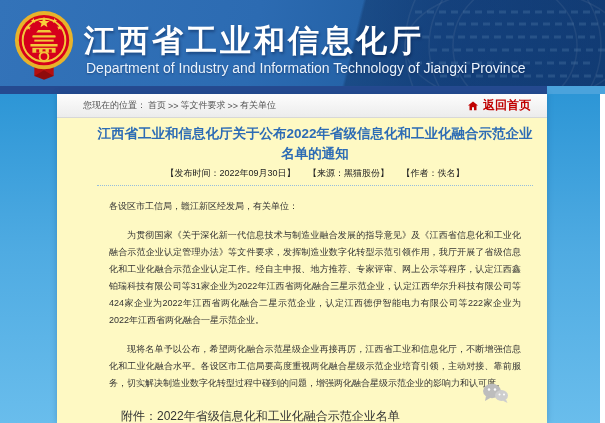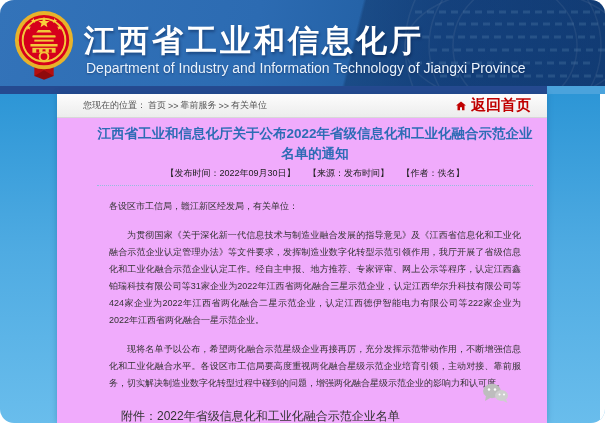--- a/index.html
+++ b/index.html
@@ -1,17 +1,17 @@
 <!DOCTYPE html>
 <html><head>
 <meta charset="utf-8">
 <style>
   html,body{margin:0;padding:0;}
   body{width:605px;height:423px;overflow:hidden;font-family:"Liberation Sans","DejaVu Sans",sans-serif;background:#fff;}
-  .page{position:relative;width:605px;height:423px;overflow:hidden;background:#fff;border-radius:14px;}
+  .page{position:relative;width:605px;height:423px;overflow:hidden;background:#fff;}
 
   
   .header{position:absolute;top:0;left:0;width:605px;height:86px;
     background:linear-gradient(102deg,#3373b9 0%,#2c6bb2 42%,#2563a8 58%,#1b5196 72%,#164888 100%);}
   .header::after{content:"";position:absolute;inset:0;
     background:linear-gradient(104deg,rgba(0,0,0,0) 58%,rgba(9,38,82,.38) 58.5%);}
   .globe-pattern{position:absolute;right:0;top:0;width:300px;height:86px;opacity:.9;}
   .emblem{position:absolute;left:13px;top:8px;width:62px;height:72px;z-index:3;}
   .org-name{position:absolute;left:84px;top:20px;z-index:3;font-size:31px;font-weight:bold;color:#ffffff;
     letter-spacing:3px;text-shadow:1px 2px 3px rgba(0,20,60,.45);white-space:nowrap;}
@@ -21,29 +21,29 @@
   
   .navbar{position:absolute;top:86px;left:0;width:605px;height:8px;
     background:linear-gradient(to right,#254a90 0,#254a90 547px,#4ba3dc 547px);}
 
   
   .main-bg{position:absolute;top:94px;left:0;width:605px;height:329px;
     background:linear-gradient(180deg,#2d96d6 0%,#4fabe2 48%,#69bdec 100%);}
   .right-strip{position:absolute;top:94px;right:0;width:5px;height:329px;background:#ffffff;}
 
   
-  .card{position:absolute;top:94px;left:57px;width:490px;height:329px;background:#f0abfc;
+  .card{position:absolute;top:94px;left:57px;width:490px;height:329px;background:#fef9c3;
     box-shadow:0 0 6px rgba(15,60,110,.28);}
 
   .breadcrumb-bar{height:23px;background:linear-gradient(#fdfdfd,#ececec);border-bottom:1px solid #d7d7d7;
     display:flex;align-items:center;justify-content:space-between;padding:0 16px 0 26px;
     font-size:9px;color:#555;}
   .crumbs{display:flex;align-items:center;gap:2px;white-space:nowrap;}
   .crumb-link{color:#555;cursor:pointer;}
-  .back-home{display:flex;align-items:center;gap:5px;color:#c00000;font-size:15px;font-weight:bold;cursor:pointer;white-space:nowrap;}
+  .back-home{display:flex;align-items:center;gap:5px;color:#c00000;font-size:12px;font-weight:bold;cursor:pointer;white-space:nowrap;}
 
   .article{padding:6px 14px 0 40px;}
   .doc-title{font-size:13.5px;font-weight:bold;color:#2d6cb5;text-align:center;line-height:20px;
     max-width:452px;margin:0 auto;}
   .meta{margin-top:3px;text-align:center;font-size:9px;color:#222;}
   .meta span{margin:0 5px;}
   .dotted-divider{border-bottom:1px dotted #96bedd;margin:5px 0 6px 0;}
 
   .body-text p{margin:12px;font-size:9px;line-height:17px;color:#333;text-align:justify;}
   .body-text p.indent{text-indent:2em;}
@@ -116,47 +116,47 @@
   <div class="main-bg"></div>
   <div class="right-strip"></div>
 
   <div class="card">
 
     <div class="breadcrumb-bar">
       <div class="crumbs">
         <span>您现在的位置：</span>
         <span class="crumb-link">首页</span>
         <span>&gt;&gt; </span>
-        <span class="crumb-link">靠前服务</span>
+        <span class="crumb-link">等文件要求</span>
         <span>&gt;&gt;</span>
         <span>有关单位</span>
       </div>
       <div class="back-home">
         <svg width="10" height="10" viewBox="0 0 12 11" aria-hidden="true">
           <path d="M6 0 L12 5 H10.2 V10.5 H7.2 V7 H4.8 V10.5 H1.8 V5 H0 Z" fill="#c00000"></path>
         </svg>
         <span>返回首页</span>
       </div>
     </div>
 
     <div class="article">
       <div class="doc-title">江西省工业和信息化厅关于公布2022年省级信息化和工业化融合示范企业名单的通知</div>
 
       <div class="meta">
         <span>【发布时间：2022年09月30日】</span>
-        <span>【来源：发布时间】</span>
+        <span>【来源：黑猫股份】</span>
         <span>【作者：佚名】</span>
       </div>
 
       <div class="dotted-divider"></div>
 
       <div class="body-text">
         <p>各设区市工信局，赣江新区经发局，有关单位：</p>
         <p class="indent">为贯彻国家《关于深化新一代信息技术与制造业融合发展的指导意见》及《江西省信息化和工业化融合示范企业认定管理办法》等文件要求，发挥制造业数字化转型示范引领作用，我厅开展了省级信息化和工业化融合示范企业认定工作。经自主申报、地方推荐、专家评审、网上公示等程序，认定江西鑫铂瑞科技有限公司等31家企业为2022年江西省两化融合三星示范企业，认定江西华尔升科技有限公司等424家企业为2022年江西省两化融合二星示范企业，认定江西德伊智能电力有限公司等222家企业为2022年江西省两化融合一星示范企业。</p>
-        <p class="indent">现将名单予以公布，希望两化融合示范星级企业再接再厉，充分发挥示范带动作用，不断增强信息化和工业化融合水平。各设区市工信局要高度重视两化融合星级示范企业培育引领，主动对接、靠前服务，切实解决制造业数字化转型过程中碰到的问题，增强两化融合星级示范企业的影响力和认可度。</p>
+        <p class="indent">现将名单予以公布，希望两化融合示范星级企业再接再厉，江西省工业和信息化厅，不断增强信息化和工业化融合水平。各设区市工信局要高度重视两化融合星级示范企业培育引领，主动对接、靠前服务，切实解决制造业数字化转型过程中碰到的问题，增强两化融合星级示范企业的影响力和认可度。</p>
       </div>
 
       <div class="attachment">附件：2022年省级信息化和工业化融合示范企业名单</div>
 
       <div class="sign-block">
         <div>江西省工业和信息化厅</div>
         <div>2022年9月29日</div>
       </div>
 
     </div>

